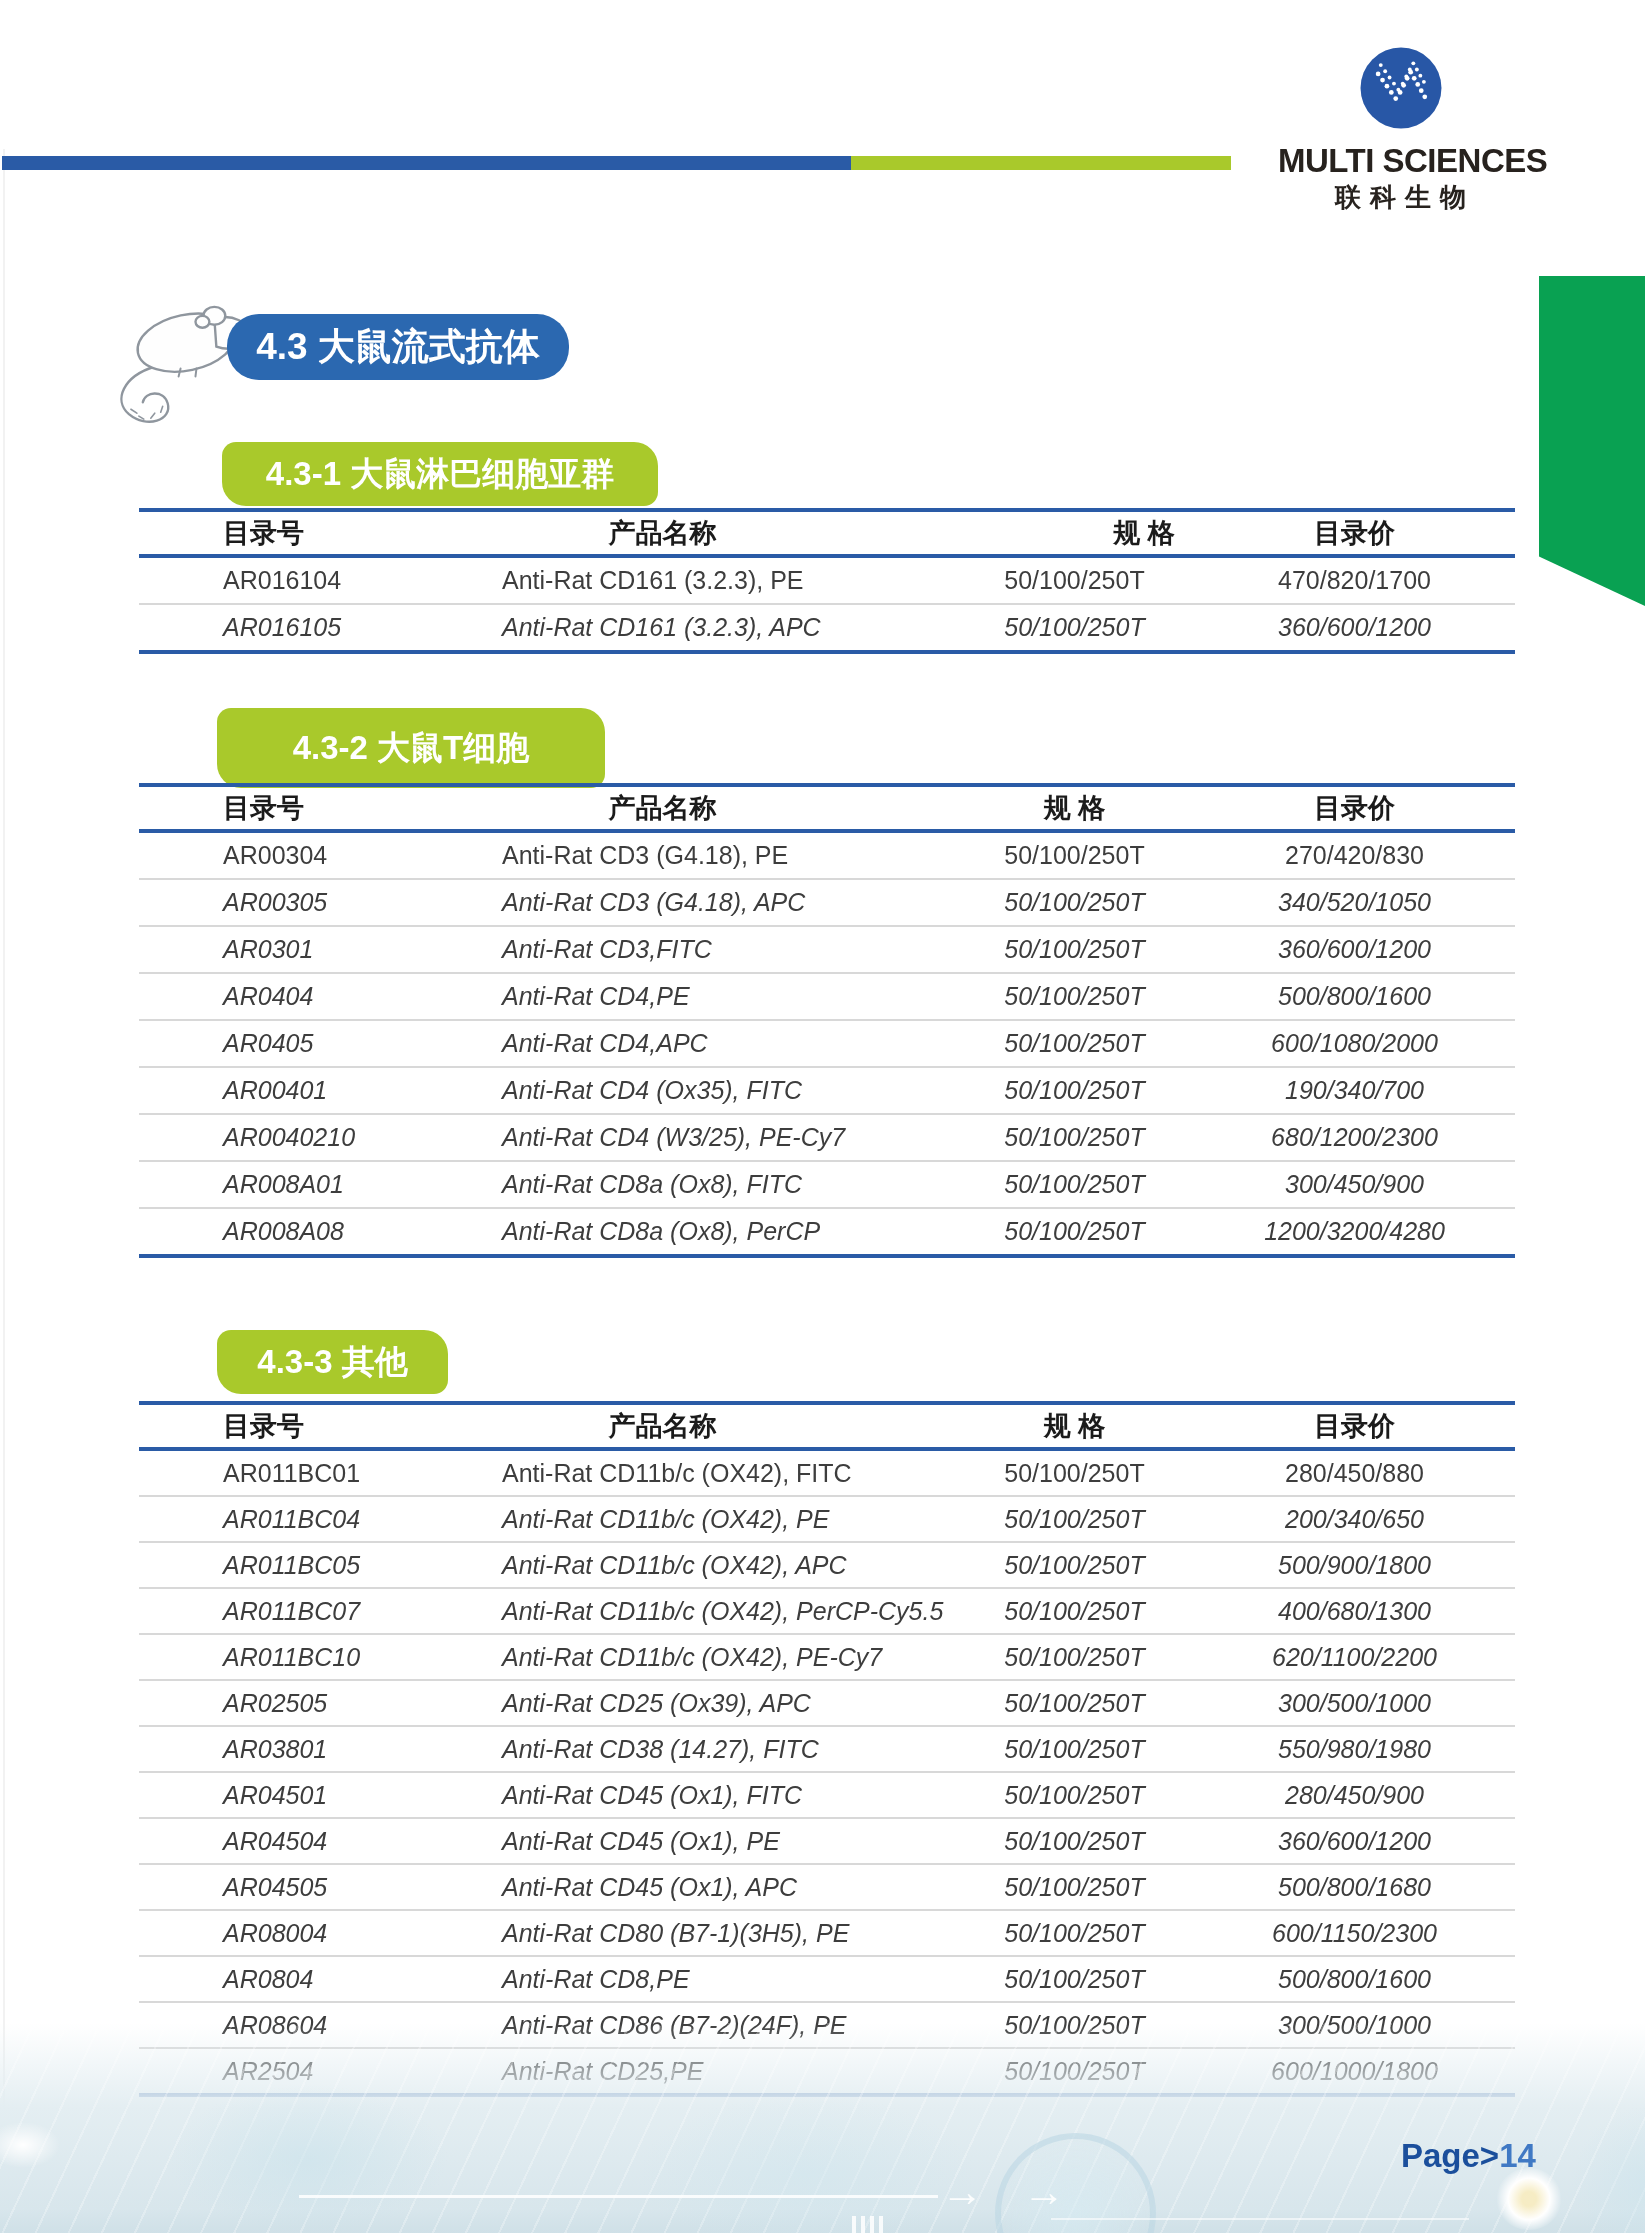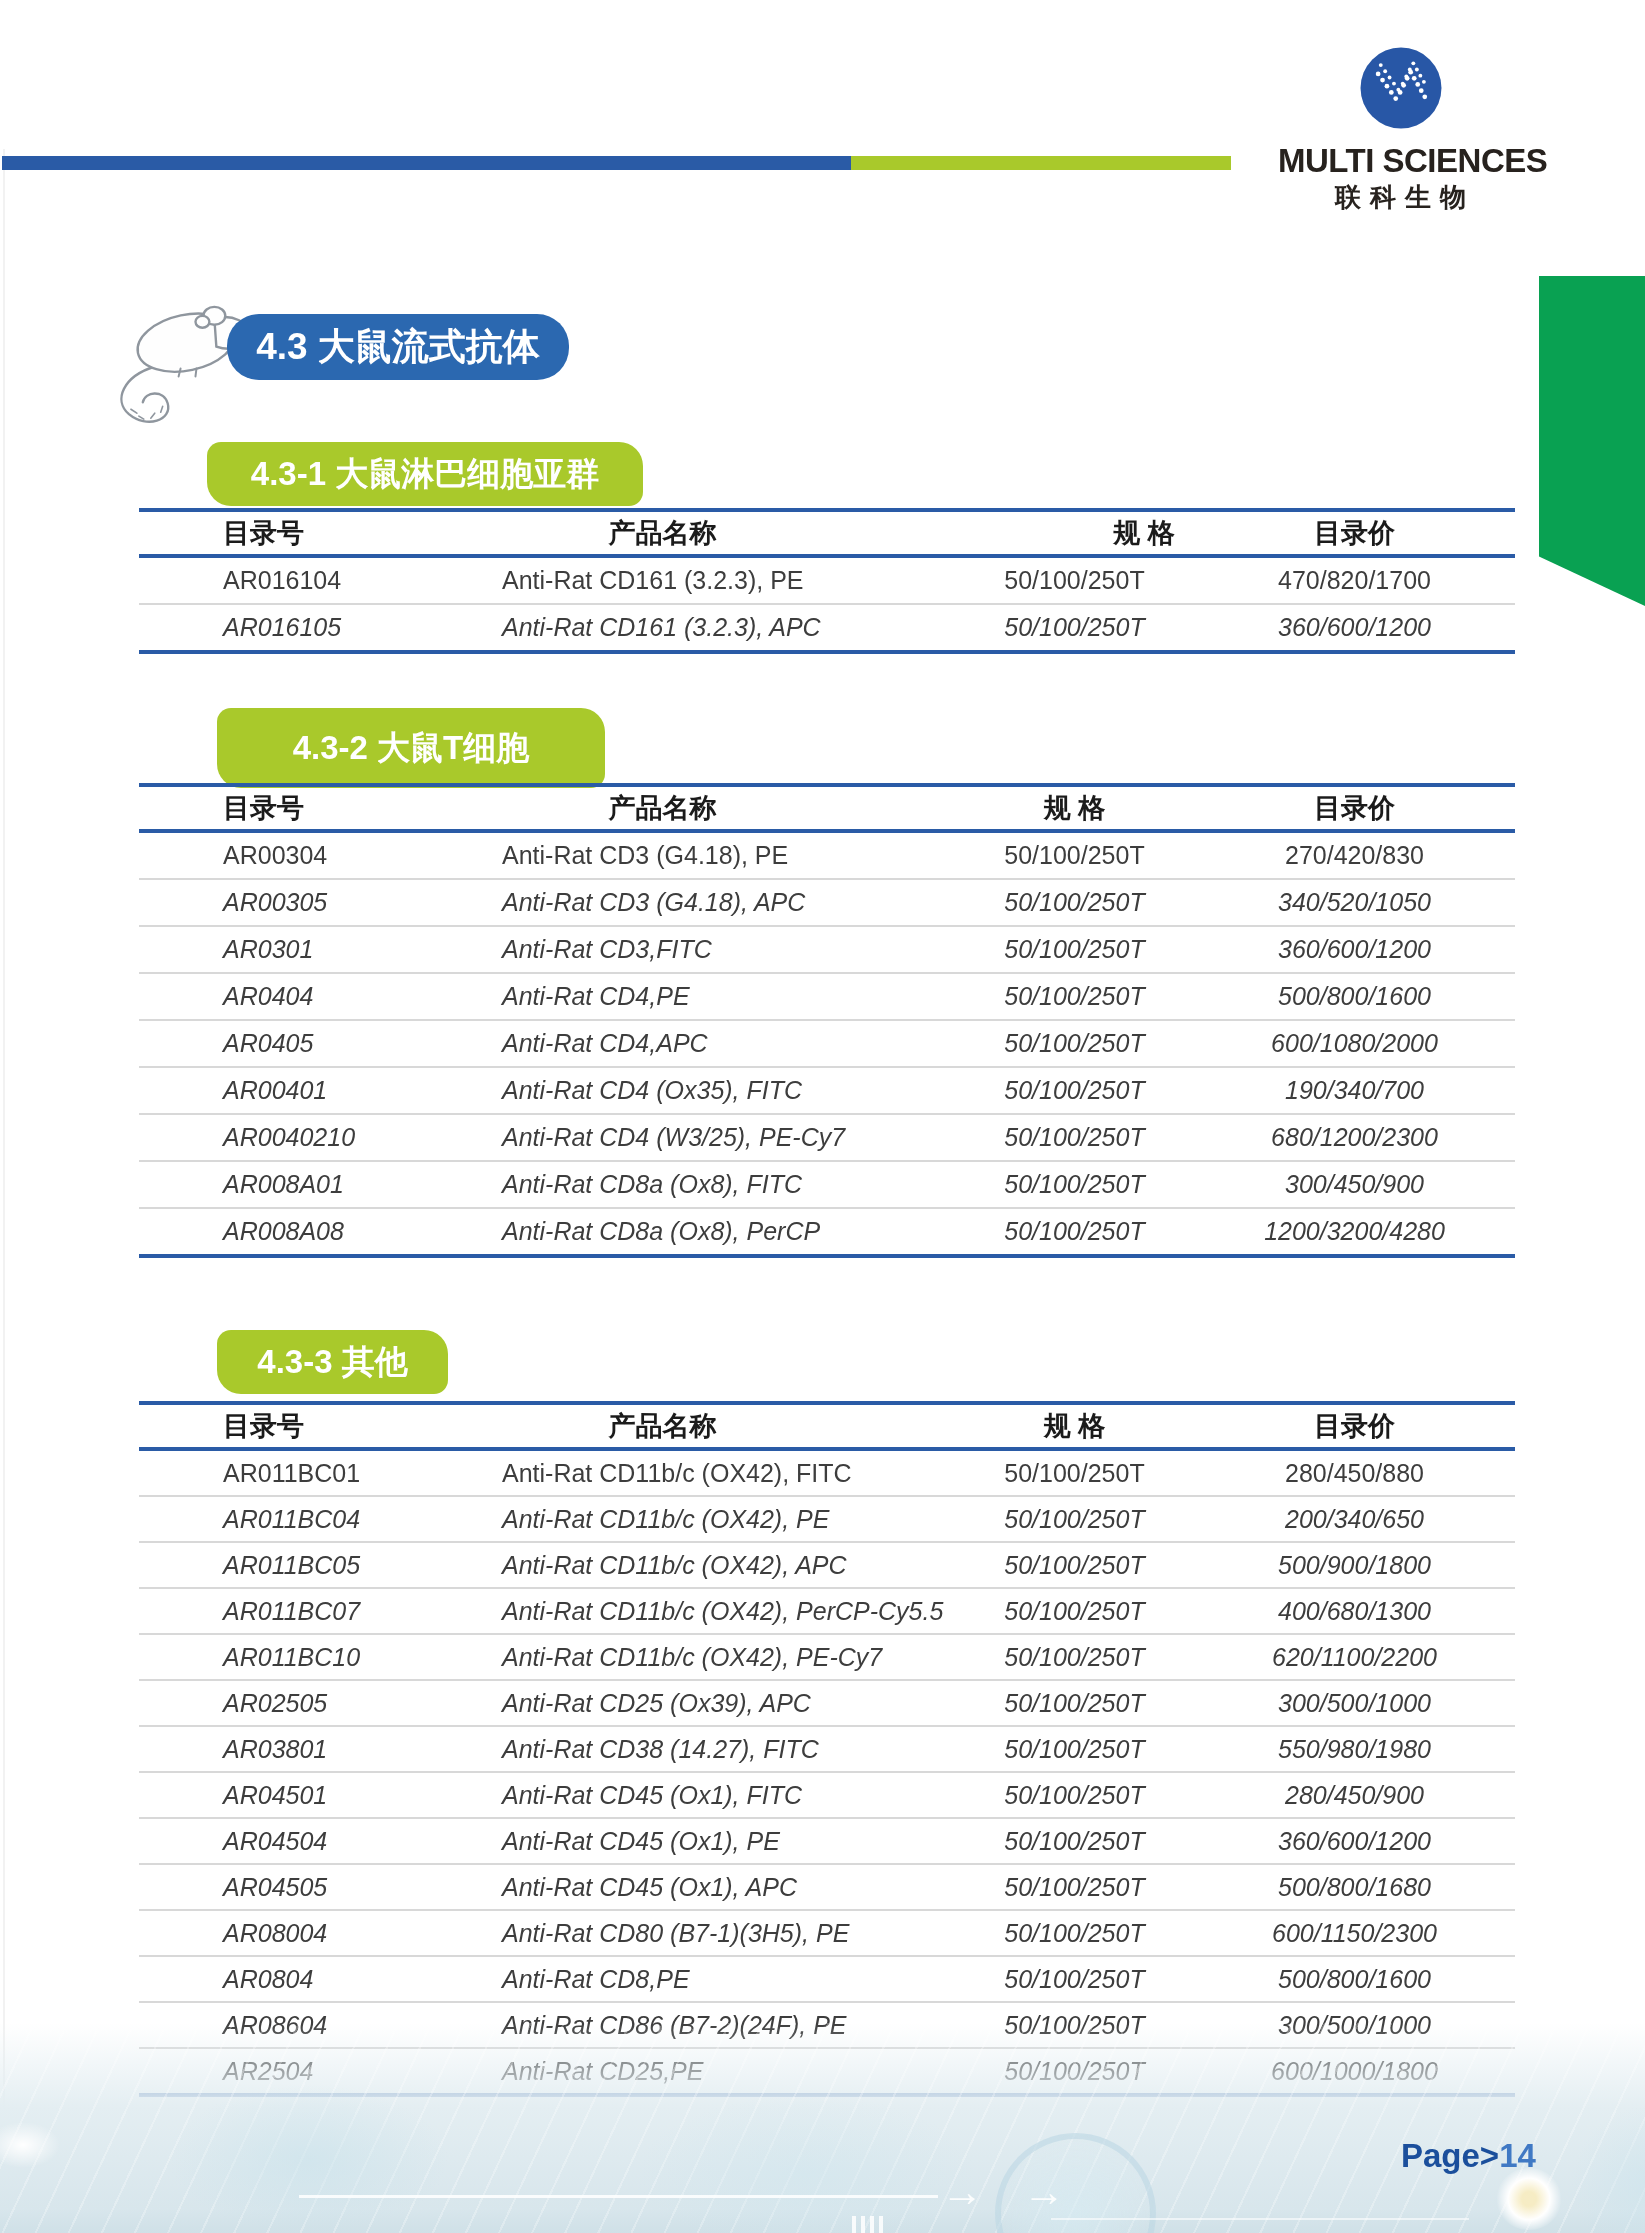--- a/index.html
+++ b/index.html
@@ -146,21 +146,21 @@
       <circle cx="128" cy="42" r="2.6" fill="#4a4a4a" stroke="none"></circle>
       <path d="M146,49 L163,44 M146,51 L164,52 M144,54 L160,61" fill="none" stroke-width="1.5"></path>
       <path d="M70,80 l-2,8 M86,80 l-1,8" fill="none" stroke-width="2"></path>
     </g>
   </svg>
 
   <div class="badge badge-blue" style="left:227px;top:314px;width:342px;height:66px;">
     <span>4.3 大鼠流式抗体</span>
   </div>
 
-  <div class="badge badge-green" style="left:207px;top:442px;width:436px;height:64px;">
+  <div class="badge badge-green" style="left:222px;top:442px;width:436px;height:64px;">
     <span>4.3-1 大鼠淋巴细胞亚群</span>
   </div>
 
   <div class="badge badge-green" style="left:217px;top:708px;width:388px;height:80px;">
     <span>4.3-2 大鼠T细胞</span>
   </div>
 
   <div class="badge badge-green" style="left:217px;top:1330px;width:231px;height:64px;">
     <span>4.3-3 其他</span>
   </div>

